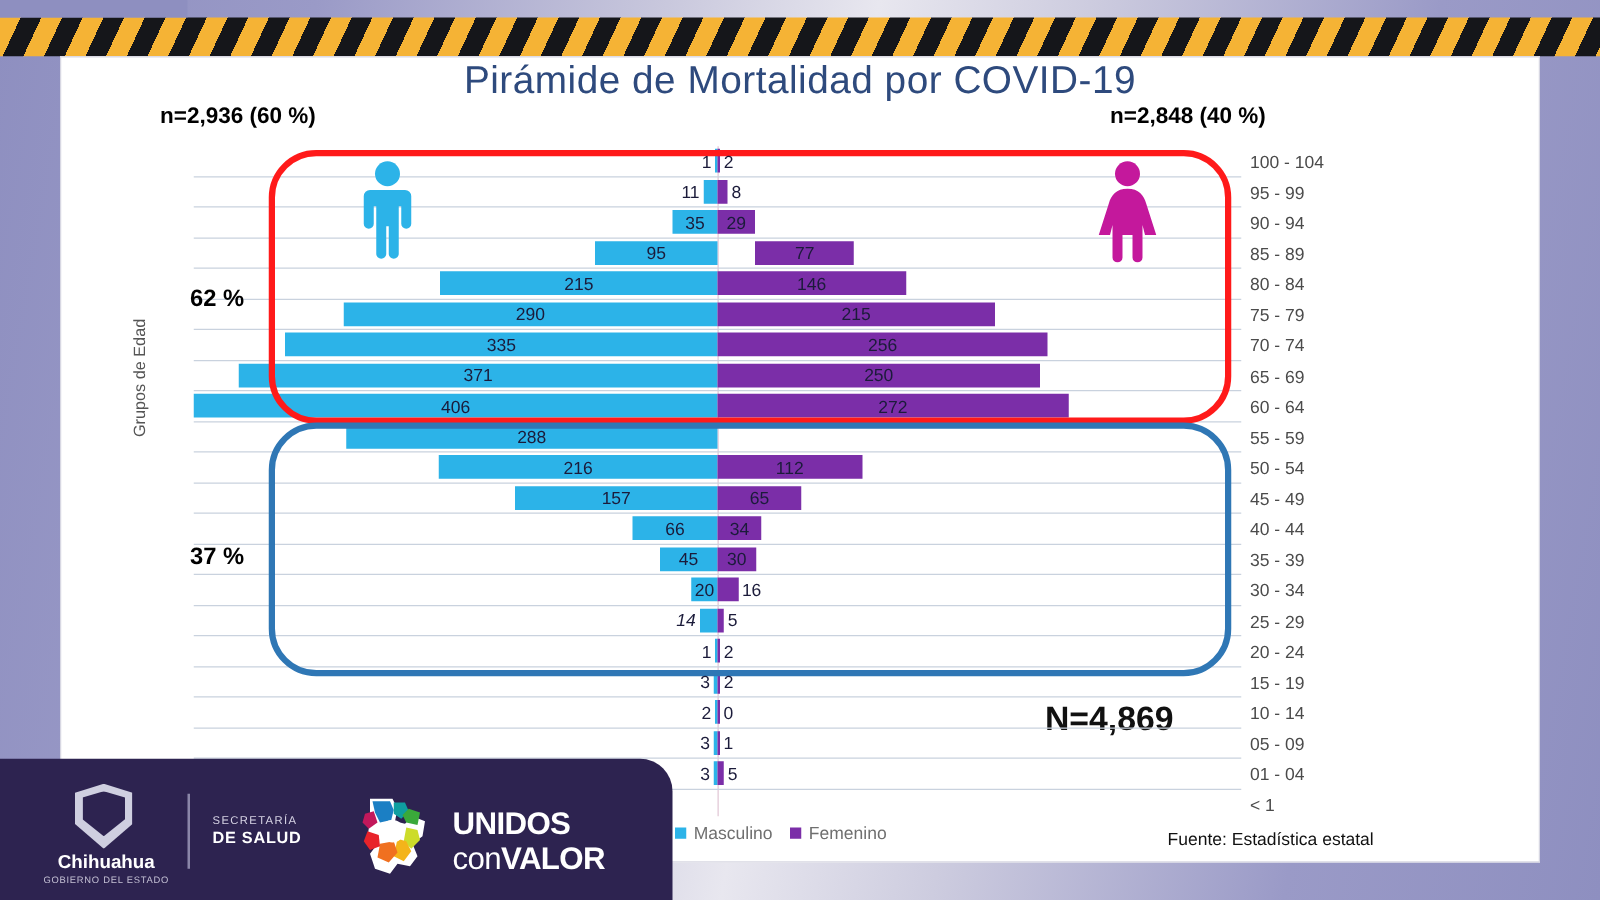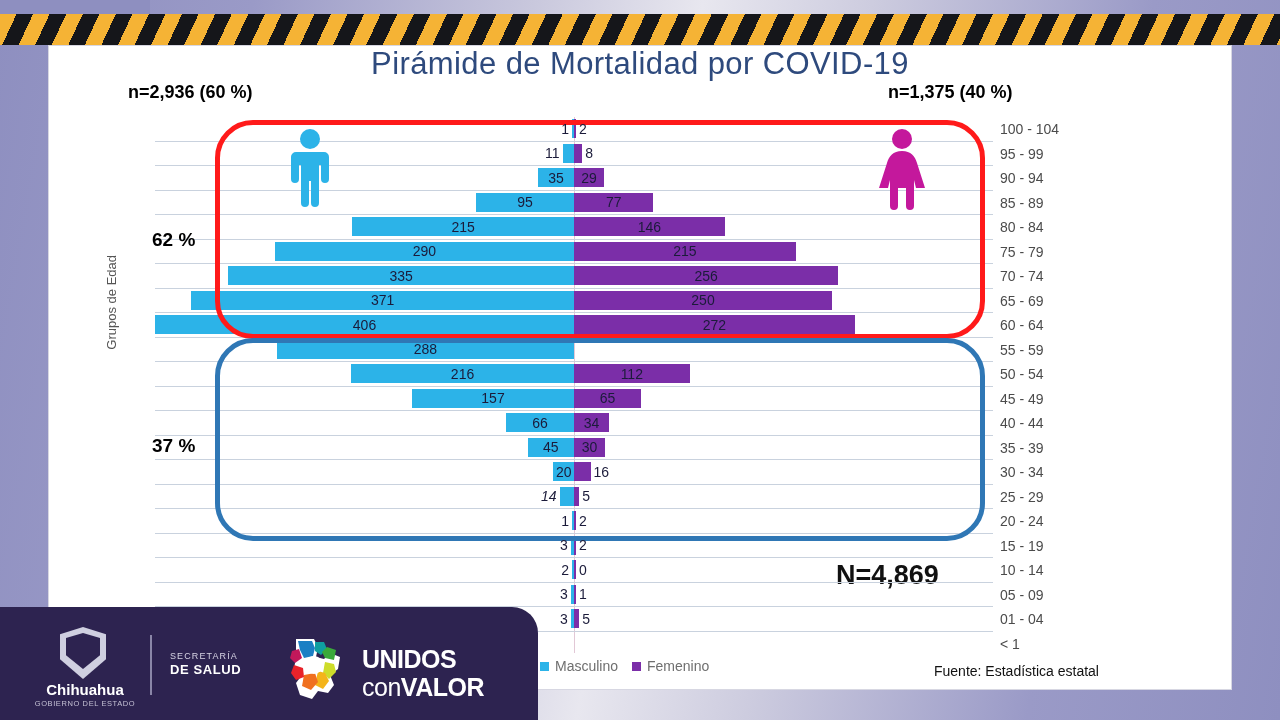--- a/index.html
+++ b/index.html
@@ -140,21 +140,21 @@
 </head>
 <body>
 
 <div id="hazard"></div>
 <div id="sideband"></div>
 
 <div id="card"></div>
 
 <div id="title">Pirámide de Mortalidad por COVID-19</div>
 <div class="nlabel" id="n-male">n=2,936 (60 %)</div>
-<div class="nlabel" id="n-female">n=1,375 (40 %)</div>
+<div class="nlabel" id="n-female">n=2,848 (40 %)</div>
 <div id="ntotal">N=4,869</div>
 
 <div id="ylabel">Grupos de Edad</div>
 
 <div id="plot">
   <div id="midline"></div>
 <div class="row">
       <div class="halfL">
         <div class="bar m tiny" style="width: 0.45%;">
           <span class="v">1</span>
@@ -190,21 +190,21 @@
         </div>
       </div>
     </div>
     <div class="row">
       <div class="halfL">
         <div class="bar m" style="width: 23.399%;">
           <span class="v">95</span>
         </div>
       </div>
       <div class="halfR">
-        <div class="bar f" style="width: 18.9655%;">
+        <div class="bar f" style="width: 18.9655%; margin-left: 30px;">
           <span class="v">77</span>
         </div>
       </div>
     </div>
     <div class="row">
       <div class="halfL">
         <div class="bar m" style="width: 52.9557%;">
           <span class="v">215</span>
         </div>
       </div>

